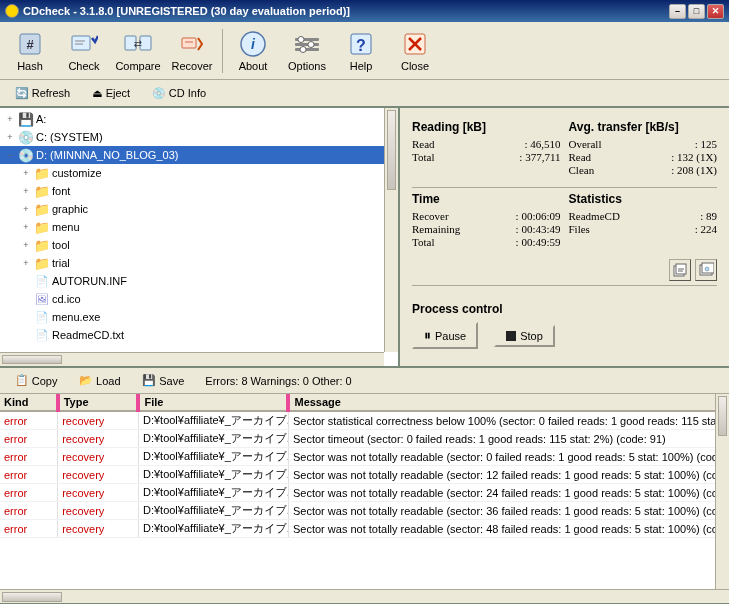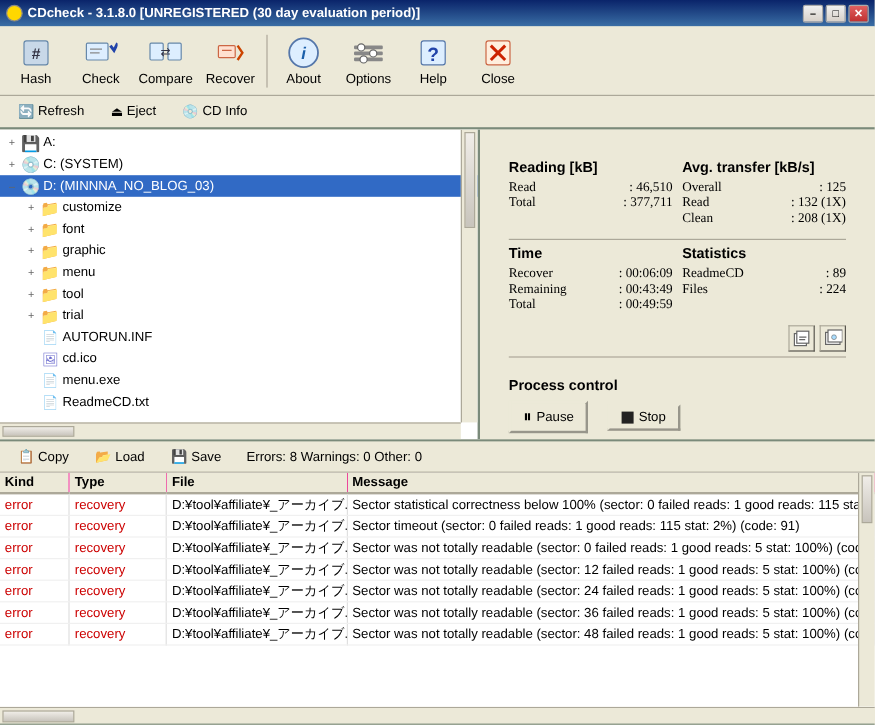--- a/index.html
+++ b/index.html
@@ -108,21 +108,21 @@
     .tree-toggle { width: 16px; height: 16px; display: inline-flex; align-items: center; justify-content: center; font-size: 9px; color: #666; }
     .tree-icon { width: 16px; height: 16px; margin-right: 2px; display: inline-flex; align-items: center; justify-content: center; font-size: 13px; }
     .folder-icon { color: #ffd700; }
     .file-icon { color: #6666cc; font-size: 11px; }
     .tree-text { font-size: 11px; }
 
     
     .info-panel {
       flex: 1;
       background: #ece9d8;
-      padding: 24px;
+      padding: 12px;
       overflow: hidden;
     }
     .info-grid { display: grid; grid-template-columns: 1fr 1fr; gap: 8px; }
     .info-section { margin-bottom: 6px; }
     .info-title { font-size: 12px; font-weight: bold; color: black; margin-bottom: 4px; }
     .info-row { display: flex; justify-content: space-between; font-size: 11px; margin-bottom: 1px; font-family: Liberation Serif, serif; }
     .info-label { color: black; min-width: 60px; }
     .info-value { color: black; text-align: right; }
     .info-divider { border: none; border-top: 1px solid #aca899; margin: 4px 0; }
 
@@ -162,21 +162,21 @@
     
     .log-table-container {
       background: white;
       height: 195px;
       overflow: hidden;
       position: relative;
     }
     .log-table { width: 100%; border-collapse: collapse; }
     .log-table th {
       background: #ece9d8;
-      border-right: 1px solid #ec4899;
+      border-right: 4px solid #ec4899;
       border-bottom: 2px solid #aca899;
       padding: 2px 4px;
       text-align: left;
       font-size: 11px;
       font-weight: bold;
       white-space: nowrap;
       position: sticky; top: 0;
     }
     .log-table td {
       border-right: 1px solid #e0e0e0;

